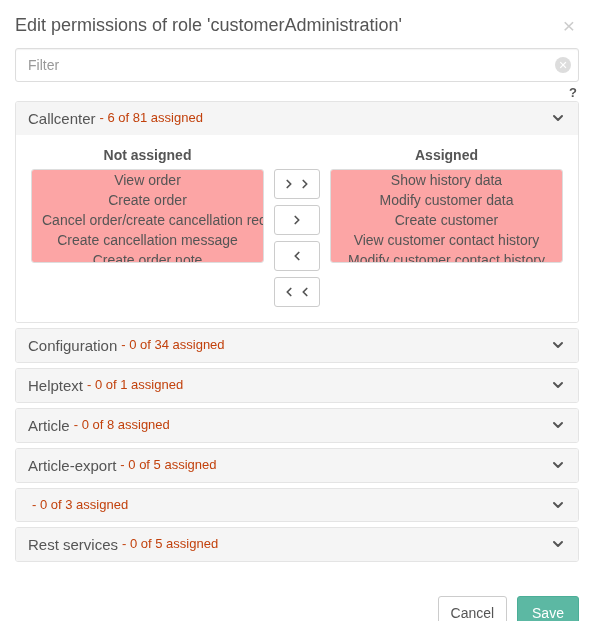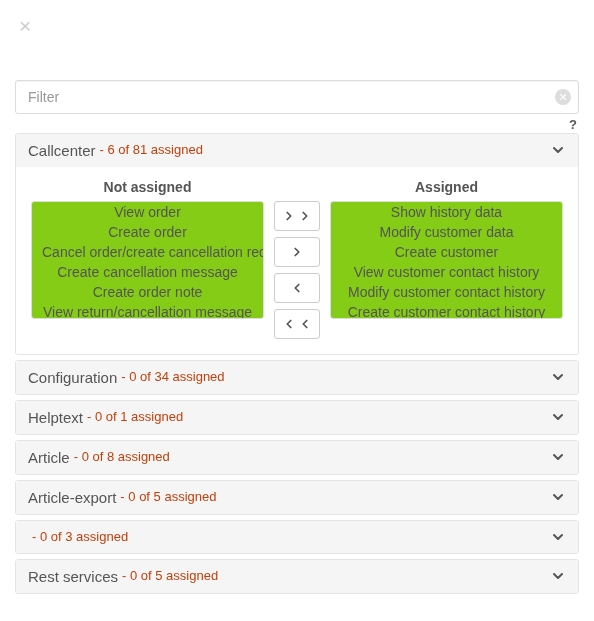--- a/index.html
+++ b/index.html
@@ -2,53 +2,54 @@
 <html><head>
 <meta charset="utf-8">
 <style>
   * { box-sizing: border-box; }
   html, body { margin:0; padding:0; font-family: "Helvetica Neue", Helvetica, Arial, sans-serif; font-size:14px; color:#555; background:#fff; }
   .modal { width:594px; background:#fff; }
   .modal-header { padding:15px 15px 12px 15px; display:flex; align-items:flex-start; }
   .modal-title { flex:1; font-size:18px; font-weight:500; color:#555; margin:0; }
   .close { border:none; background:transparent; font-size:21px; line-height:1; color:#ccc; cursor:pointer; padding:0 4px; }
   .modal-body { padding:0 15px 15px 15px; }
-  .filter-wrap { position:relative; margin-bottom:4px;margin-top:32px; }
+  .filter-wrap { position:relative; margin-bottom:4px; }
   .filter-input { width:100%; height:34px; padding:6px 30px 6px 12px; font-size:14px; color:#555; background:#fff; border:1px solid #ddd; border-radius:3px; box-shadow:inset 0 1px 1px rgba(0,0,0,.05); }
   .filter-input::placeholder { color:#999; }
   .filter-clear { position:absolute; right:8px; top:50%; transform:translateY(-50%); width:16px; height:16px; border-radius:50%; background:#ddd; color:#fff; border:none; font-size:11px; line-height:16px; text-align:center; cursor:pointer; padding:0; }
   .help-row { text-align:right; font-weight:700; color:#555; line-height:1; margin:2px 2px 2px 0; font-size:13px; }
   .panel-group { }
   .panel { border:1px solid #e4e4e4; border-radius:3px; margin-bottom:5px; overflow:hidden; }
   .panel-heading { background:#f5f5f5; padding:8px 12px; cursor:pointer; display:flex; }
   .panel-heading .title { color:#555; font-size:15px; }
   .panel-heading .info { color:#c2410c; font-size:13px; margin-left:4px; }
   .panel-heading .chev { margin-left:auto; }
   .chev svg { width:16px; height:16px; display:block; }
   .panel-body { padding:12px 15px 15px 15px; background:#fff; }
   .dual { display:flex; align-items:flex-start; gap:10px;text-align:center; }
   .col { flex:1; min-width:0; }
   .col-label { font-weight:700; color:#555; margin-bottom:6px; font-size:14px; }
-  .listbox { width:100%; height:118px; border:1px solid #ddd; border-radius:3px; background:#84cc16; overflow-y:scroll; overflow-x:hidden; font-size:14px; padding:0; }
+  .listbox { width:100%; height:94px; border:1px solid #ddd; border-radius:3px; background:#fca5a5; overflow-y:scroll; overflow-x:hidden; font-size:14px; padding:0; }
   .listbox .opt { padding:1px 10px; white-space:nowrap; overflow:hidden; text-overflow:clip; color:#555; cursor:default; line-height:18px; }
   .controls { display:flex; flex-direction:column; gap:6px; padding-top:22px; }
   .btn { display:inline-flex; align-items:center; justify-content:center; border:1px solid #ccc; background:#fff; color:#555; border-radius:3px; cursor:pointer; font-size:14px; padding:6px 12px; line-height:1.42857143; }
   .btn-move { width:46px; height:30px; padding:0; }
   .btn-move svg { width:14px; height:14px; display:block; }
   .btn-move .pair { display:flex; gap:2px; }
   .modal-footer { padding:14px 15px 18px 15px; text-align:right; }
   .btn-primary { background:#5cb8a3; border-color:#4bae97; color:#fff; }
   .footer-btn { min-width:62px; }
 </style>
 </head>
 <body>
 
 <div class="modal">
 
   <div class="modal-header">
+    <h4 class="modal-title">Edit permissions of role 'customerAdministration'</h4>
     <button class="close">×</button>
   </div>
 
   <div class="modal-body">
 
     <div class="filter-wrap">
       <input type="text" class="filter-input" placeholder="Filter" style="">
       <button class="filter-clear">
         <span>✕</span>
       </button>

